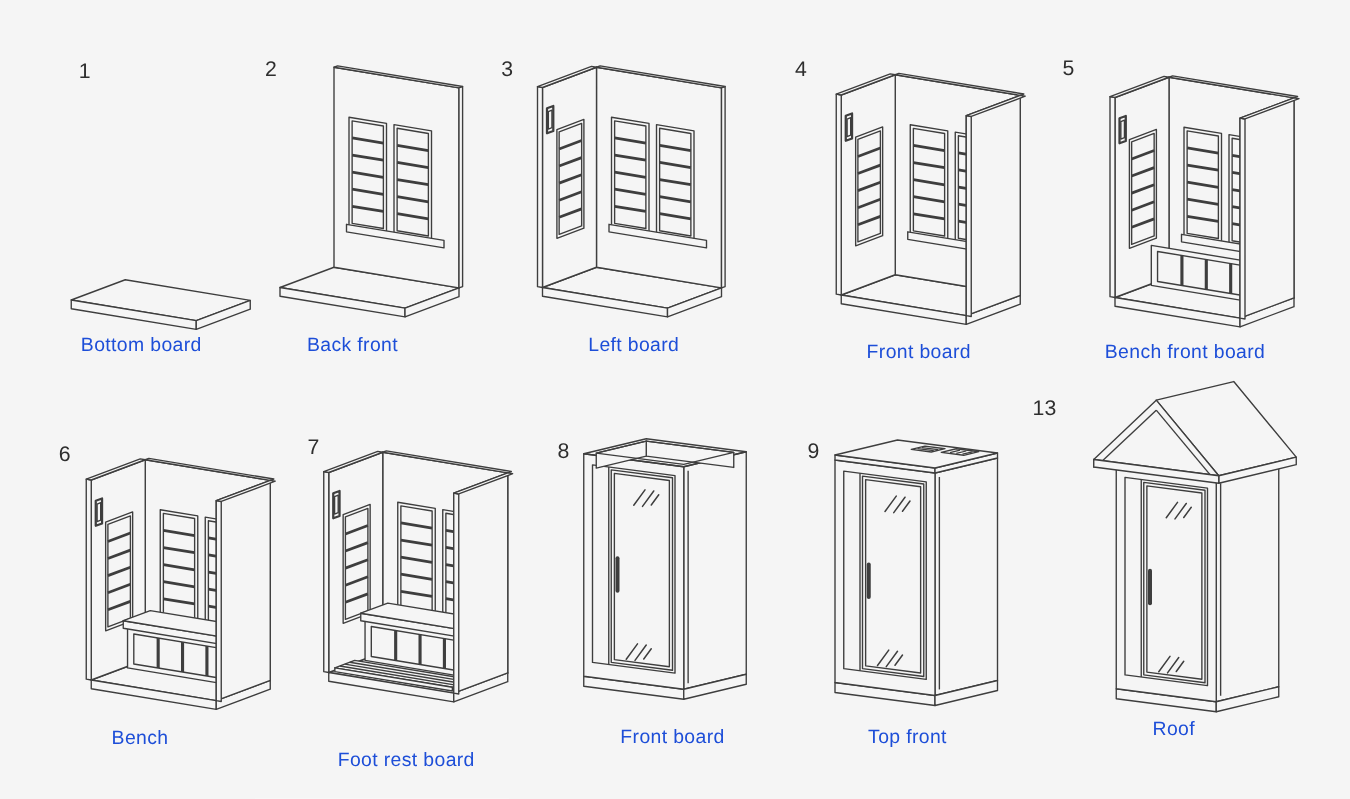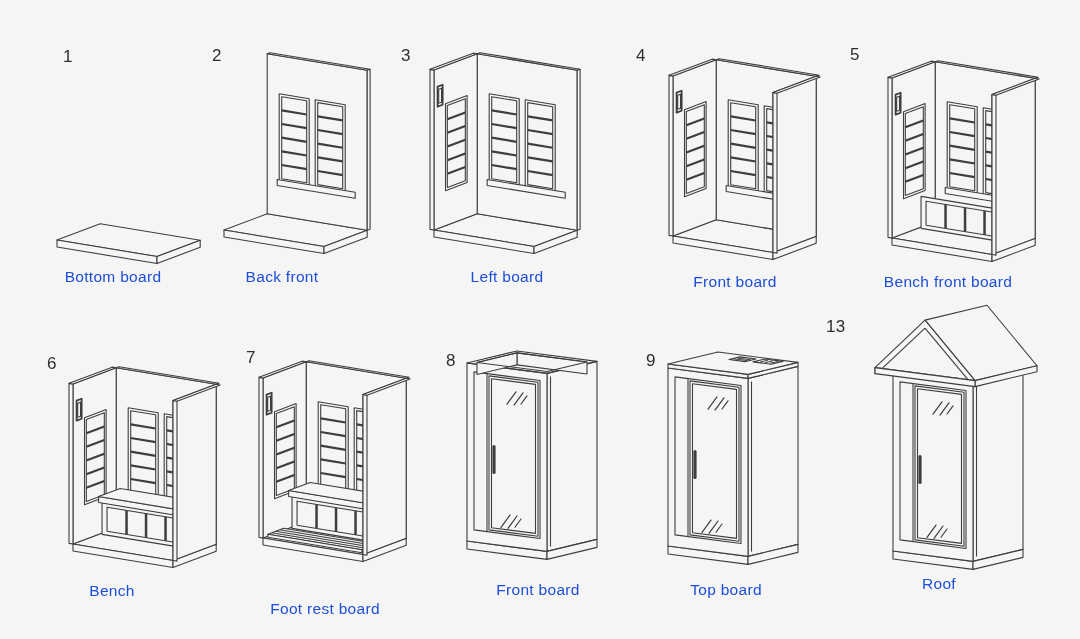--- a/index.html
+++ b/index.html
@@ -352,21 +352,21 @@
         <polygon points="80.00,-167.60 130.00,-179.60 130.00,-183.60 80.00,-171.60" fill="#f5f5f5" stroke="#3e3e3e" stroke-width="1.1" stroke-linejoin="round"></polygon>
         <polygon points="0.00,-182.00 80.00,-171.60 130.00,-183.60 50.00,-194.00" fill="#f5f5f5" stroke="#3e3e3e" stroke-width="1.1" stroke-linejoin="round"></polygon>
         <polygon points="61.00,-186.48 77.00,-184.40 88.00,-187.04 72.00,-189.12" fill="#f5f5f5" stroke="#3e3e3e" stroke-width="1.1" stroke-linejoin="round"></polygon>
         <line x1="66.00" y1="-187.13" x2="79.00" y2="-185.44" stroke="#3e3e3e" stroke-width="1" stroke-linecap="butt"></line>
         <line x1="69.50" y1="-187.96" x2="82.50" y2="-186.27" stroke="#3e3e3e" stroke-width="1" stroke-linecap="butt"></line>
         <polygon points="85.00,-184.10 103.00,-181.76 115.00,-184.64 97.00,-186.98" fill="#f5f5f5" stroke="#3e3e3e" stroke-width="1.1" stroke-linejoin="round"></polygon>
         <line x1="92.00" y1="-183.93" x2="100.00" y2="-185.85" stroke="#3e3e3e" stroke-width="1" stroke-linecap="butt"></line>
         <line x1="97.00" y1="-183.28" x2="105.00" y2="-185.20" stroke="#3e3e3e" stroke-width="1" stroke-linecap="butt"></line>
         <line x1="102.00" y1="-182.63" x2="110.00" y2="-184.55" stroke="#3e3e3e" stroke-width="1" stroke-linecap="butt"></line>
       </svg>
-    <figcaption>Top board</figcaption>
+    <figcaption>Top front</figcaption>
   </figure>
   <figure class="step" id="s10">
     <span class="num">13</span>
     <svg id="ill-10" width="192" height="290" viewBox="-30 -262 192 290">
         <polygon points="80.00,10.40 130.00,-1.60 130.00,-179.60 80.00,-167.60" fill="#f5f5f5" stroke="#3e3e3e" stroke-width="1.1" stroke-linejoin="round"></polygon>
         <line x1="83.50" y1="5.56" x2="83.50" y2="-164.44" stroke="#3e3e3e" stroke-width="1.1" stroke-linecap="butt"></line>
         <polygon points="0.00,0.00 80.00,10.40 80.00,18.40 0.00,8.00" fill="#f5f5f5" stroke="#3e3e3e" stroke-width="1.1" stroke-linejoin="round"></polygon>
         <polygon points="80.00,18.40 130.00,6.40 130.00,-1.60 80.00,10.40" fill="#f5f5f5" stroke="#3e3e3e" stroke-width="1.1" stroke-linejoin="round"></polygon>
         <polygon points="0.00,0.00 80.00,10.40 80.00,-167.60 0.00,-178.00" fill="#f5f5f5" stroke="#3e3e3e" stroke-width="1.1" stroke-linejoin="round"></polygon>
         <polygon points="7.00,-11.09 73.00,-2.51 73.00,-160.51 7.00,-169.09" fill="none" stroke="#3e3e3e" stroke-width="1.1" stroke-linejoin="round"></polygon>

